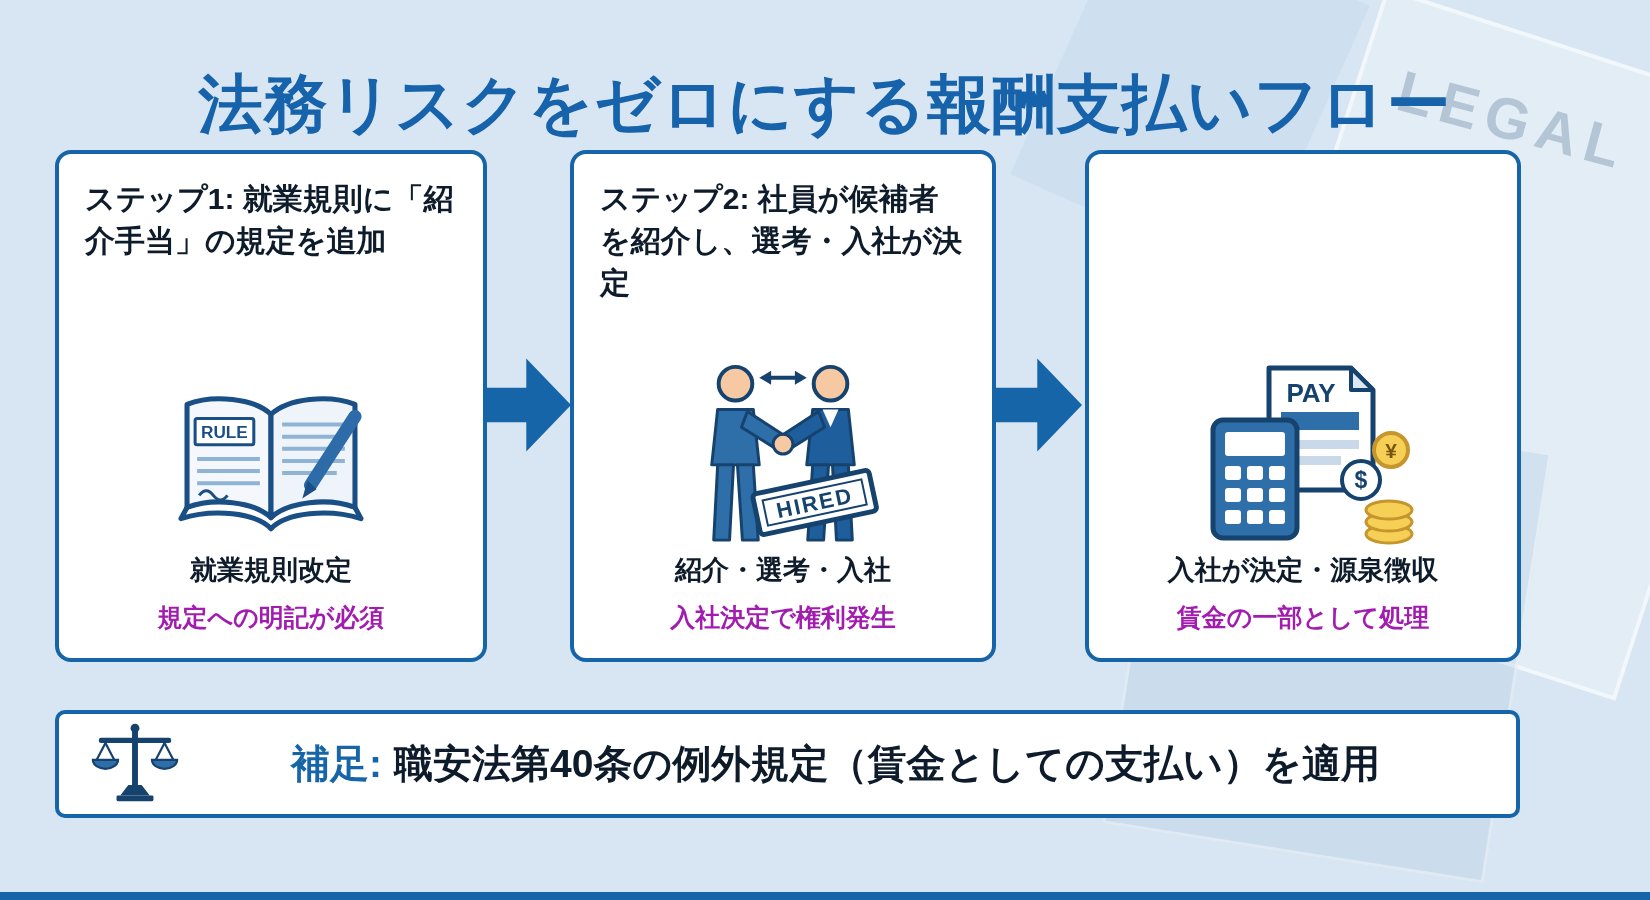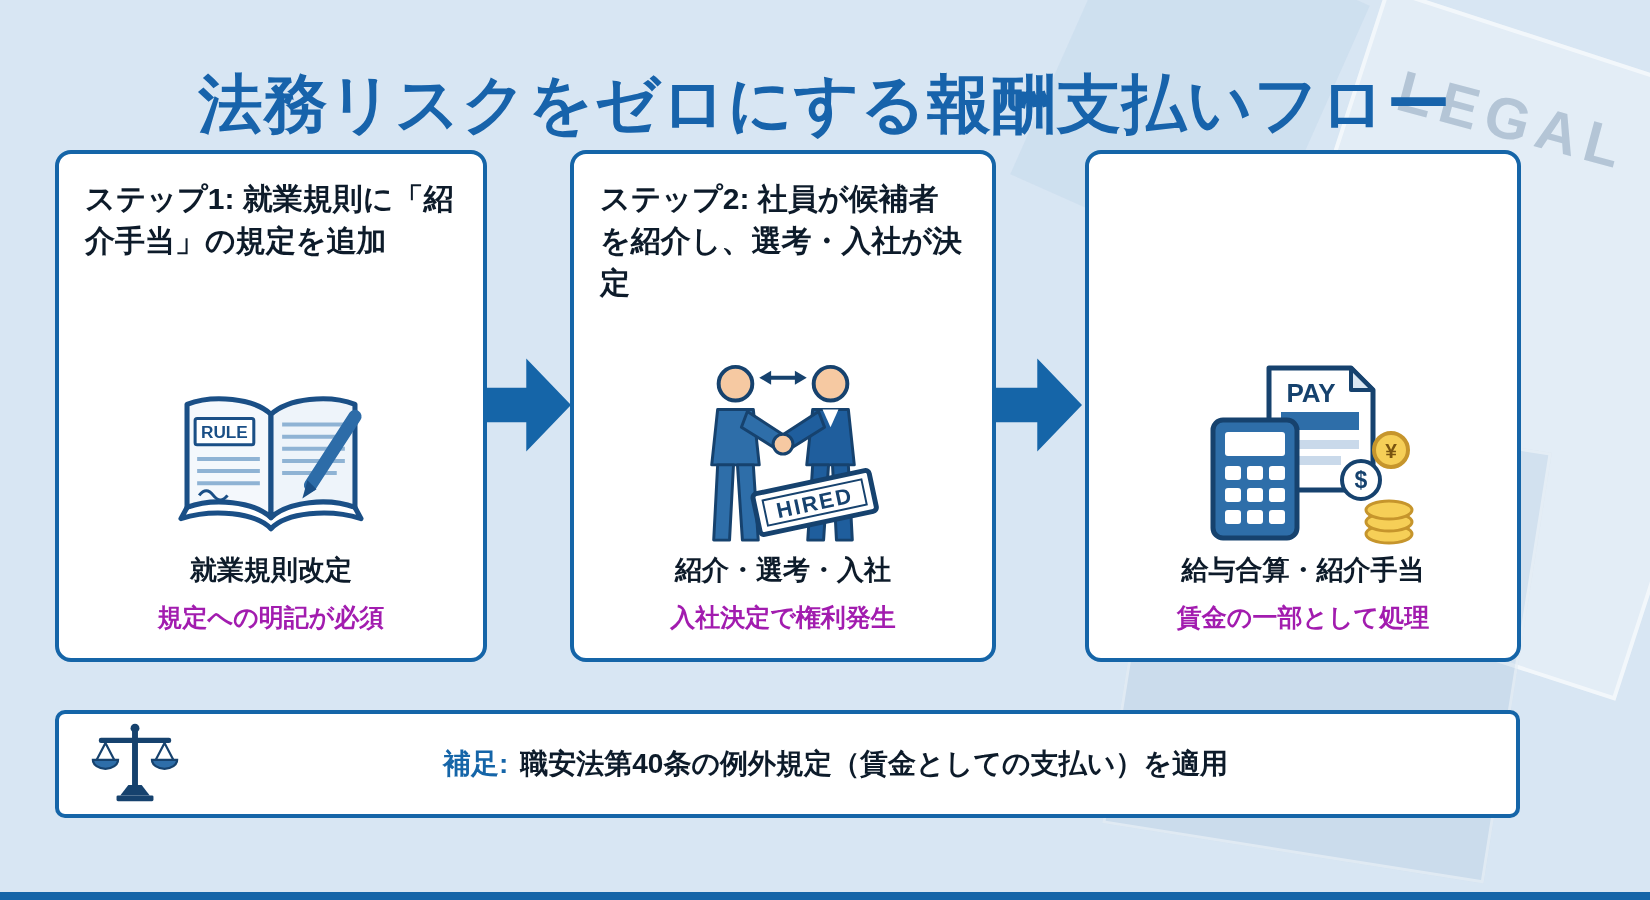--- a/index.html
+++ b/index.html
@@ -54,21 +54,21 @@
   
   .flow-arrow{position:absolute;top:352px;z-index:2;}
   .flow-arrow.a1{left:485px;}
   .flow-arrow.a2{left:996px;}
   
   .footnote-box{
     position:absolute;left:55px;top:710px;width:1465px;height:108px;z-index:2;
     background:#ffffff;border:4px solid #1565a8;border-radius:10px;
     box-sizing:border-box;display:flex;align-items:center;padding:0 28px;
   }
-  .footnote-text{flex:1;text-align:center;font-size:28px;font-weight:900;color:#0d1b2a;}
+  .footnote-text{flex:1;text-align:center;font-size:39px;font-weight:900;color:#0d1b2a;}
   .footnote-prefix{color:#1565a8;margin-right:12px;}
   .bottom-bar{
     position:absolute;left:0;right:0;bottom:0;height:8px;
     background:#1565a8;z-index:3;
   }
   svg text{font-family:"Liberation Sans","DejaVu Sans",sans-serif;}
 </style>
 </head>
 <body>
 
@@ -182,21 +182,21 @@
         <ellipse cx="206" cy="172" rx="23" ry="9" fill="#f6cf57" stroke="#c6952c" stroke-width="3"></ellipse>
         <ellipse cx="206" cy="160" rx="23" ry="9" fill="#f6cf57" stroke="#c6952c" stroke-width="3"></ellipse>
         <ellipse cx="206" cy="148" rx="23" ry="9" fill="#f6cf57" stroke="#c6952c" stroke-width="3"></ellipse>
         <circle cx="178" cy="118" r="19" fill="#ffffff" stroke="#16426e" stroke-width="4"></circle>
         <text x="178" y="126" text-anchor="middle" font-size="23" font-weight="bold" fill="#16426e">$</text>
         <circle cx="208" cy="88" r="17" fill="#f6cf57" stroke="#c6952c" stroke-width="4"></circle>
         <text x="208" y="96" text-anchor="middle" font-size="21" font-weight="bold" fill="#7a5510">¥</text>
       </g>
     </svg>
   </div>
-  <div class="step-caption">給与合算・紹介手当</div>
+  <div class="step-caption">入社が決定・源泉徴収</div>
   <div class="step-note">賃金の一部として処理</div>
 </section>
 
 <section class="footnote-box">
   <svg width="96" height="88" viewBox="0 0 130 115">
     <circle cx="65" cy="9" r="6" fill="#16426e"></circle>
     <rect x="61" y="9" width="8" height="78" fill="#16426e"></rect>
     <rect x="16" y="22" width="98" height="7" rx="3" fill="#16426e"></rect>
     <path d="M25,29 L13,52 M25,29 L37,52" stroke="#16426e" stroke-width="3" fill="none"></path>
     <path d="M8,52 A17 12 0 0 0 42,52 Z" fill="#2e6ea9" stroke="#16426e" stroke-width="3"></path>

